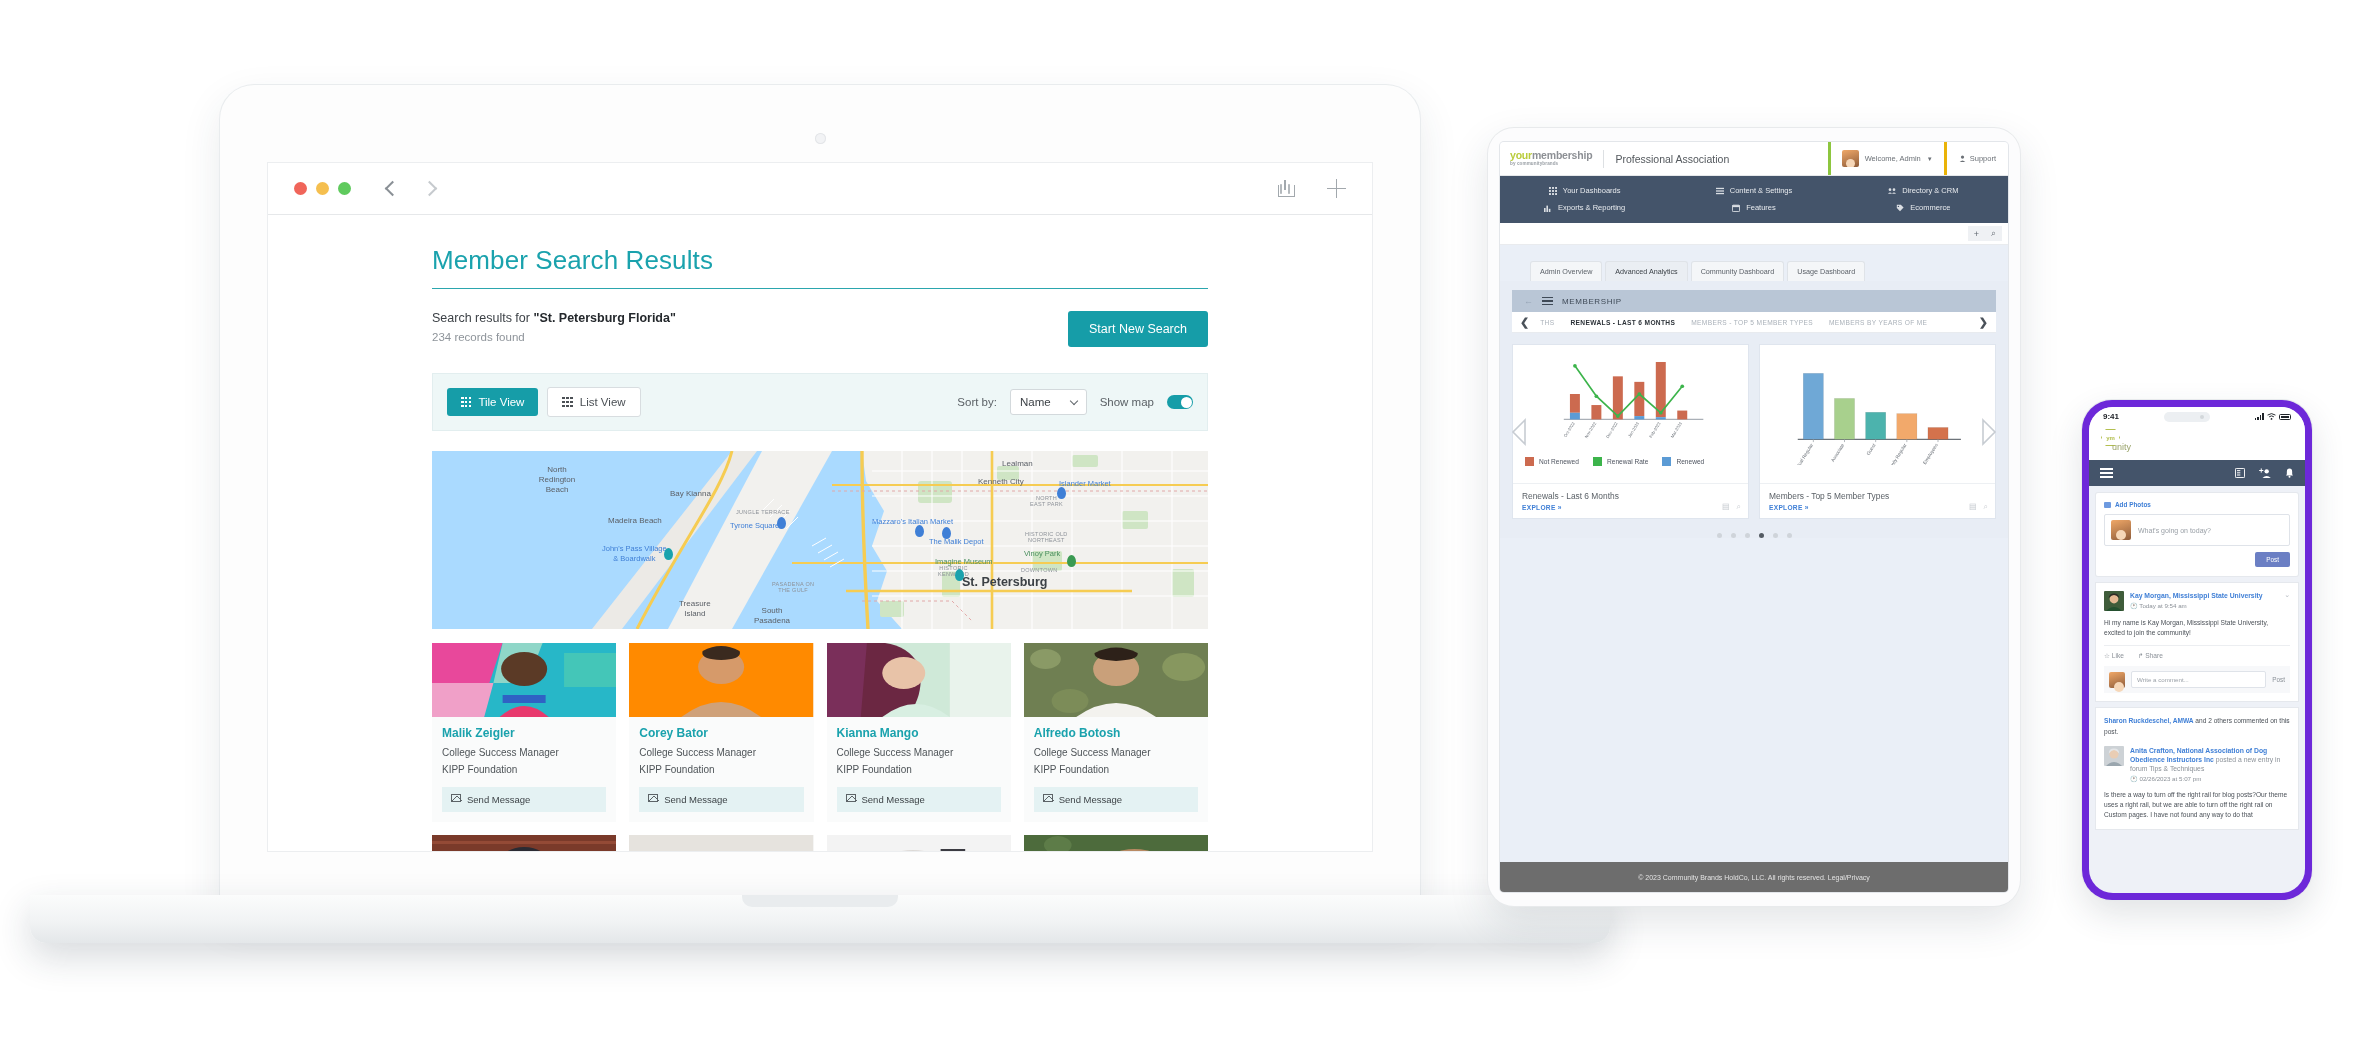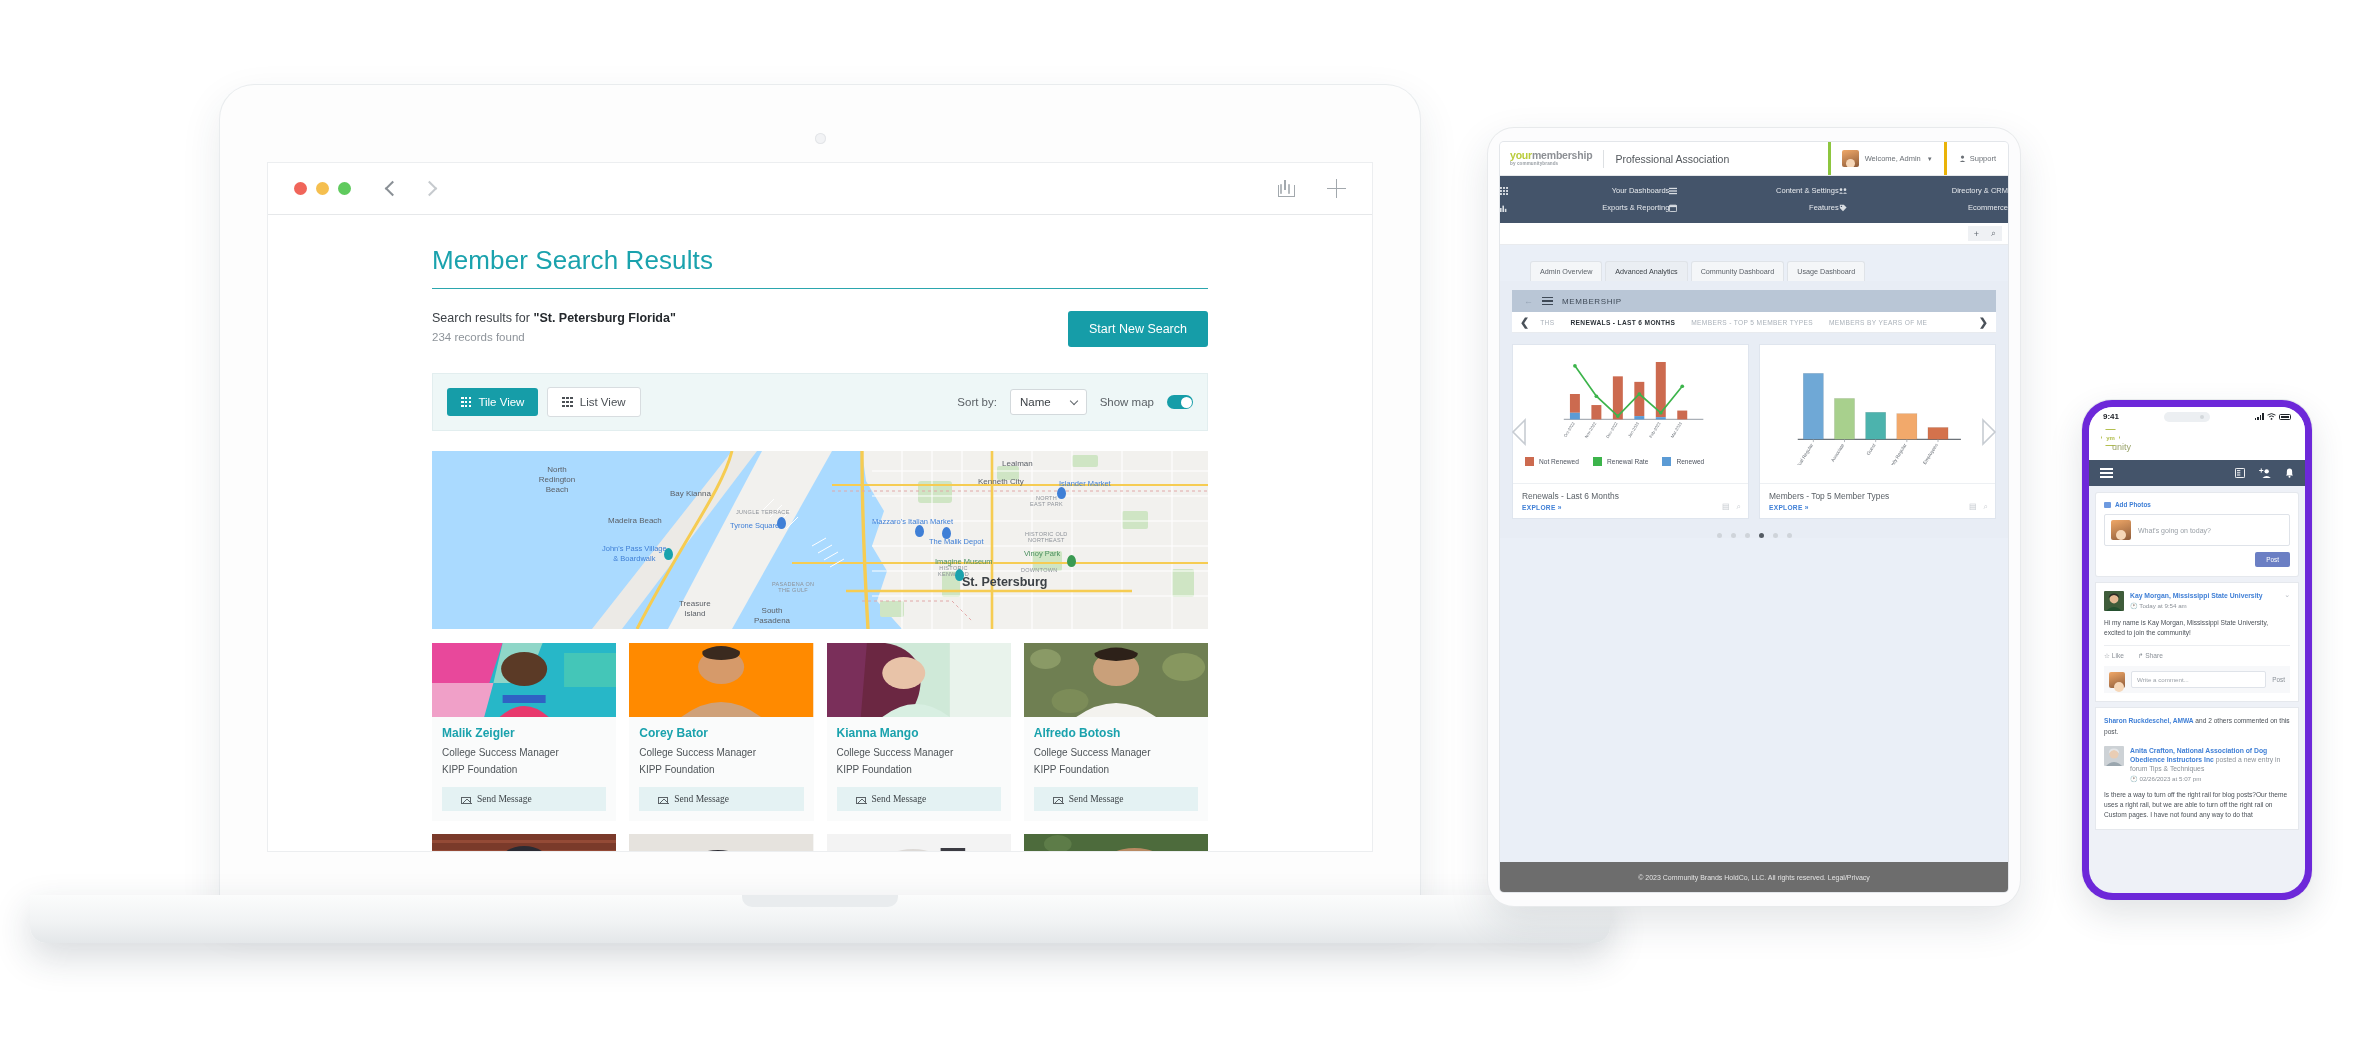--- a/index.html
+++ b/index.html
@@ -88,21 +88,21 @@
     border-left:2px solid transparent;border-right:2px solid transparent;border-top:4px solid inherit;}
 
   
   .cards { display:grid; grid-template-columns:repeat(4,1fr); gap:13px; margin-top:14px; }
   .card { background:#fafbfb; }
   .cimg { height:74px; position:relative; overflow:hidden; }
   .cbody { padding:9px 10px 10px; }
   .cname { font-size:12px; color:#1aa2ad; font-weight:700; }
   .cmeta { font-size:10px; color:#4e5458; margin-top:5px; line-height:1.55; }
   .cmsg { margin-top:10px; background:#e4f2f3; color:#3e4448; font-size:9.5px;
-    padding:7px 19px; display:flex; align-items:flex-end; gap:6px;font-family:Liberation Serif, serif; }
+    padding:7px 9px; display:flex; align-items:flex-start; gap:6px; }
   .env { width:10px; height:7.5px; border:1.1px solid #5c6367; position:relative; }
   .env:after{content:"";position:absolute;left:0;top:0;width:10px;height:7.5px;
     background:linear-gradient(135deg,transparent 46%,#5c6367 46%,#5c6367 52%,transparent 52%),
                linear-gradient(-135deg,transparent 46%,#5c6367 46%,#5c6367 52%,transparent 52%);
     background-size:50% 100%; background-repeat:no-repeat; background-position:0 0,100% 0;}
   .cards2 { display:grid; grid-template-columns:repeat(4,1fr); gap:13px; margin-top:13px; }
   .cimg2 { height:30px; overflow:hidden; }
 
   
   .tablet { position:absolute; left:1488px; top:128px; width:532px; height:778px; }
@@ -124,21 +124,21 @@
   .ym-user { display:flex; align-items:center; gap:6px; padding:0 11px; height:100%;
     border-right:3px solid #eab308; }
   .ym-av { width:17px; height:17px; border-radius:2px; overflow:hidden;
     background:linear-gradient(160deg,#f0a868,#8e5c3a); position:relative; }
   .ym-av:after{content:"";position:absolute;left:4px;top:9px;width:9px;height:9px;border-radius:50%;
     background:#f6d7b8;}
   .ym-utxt { font-size:7.5px; color:#6c7177; }
   .ym-sup { font-size:7.5px; color:#6c7177; padding:0 12px; display:flex; align-items:center; gap:4px; }
   .navbar { background:#44546a; padding:6px 0 7px; }
   .navrow { display:flex; }
-  .navitem { flex:1; display:flex; align-items:center; justify-content:space-between; gap:6px;
+  .navitem { flex:1; display:flex; align-items:center; justify-content:center; gap:6px;
     color:#e7eaee; font-size:7.5px; padding:4px 0; }
   .nav-ic { width:8px; height:8px; opacity:.92; }
   .searchbar { background:#fff; height:22px; display:flex; justify-content:flex-end;
     align-items:center; padding-right:6px; border-bottom:1px solid #e9ebee; }
   .sq { width:17px; height:15px; background:#eff1f4; display:flex; align-items:center;
     justify-content:center; color:#636a72; font-size:9px; }
   .tabsrow { display:flex; gap:3px; padding:16px 0 0 30px; }
   .tab { background:#f4f6f8; border:1px solid #dfe3e8; border-bottom:none; border-radius:3px 3px 0 0;
     font-size:7.2px; color:#5c6269; padding:5px 9px; }
   .tab.active { background:#eaeef3; color:#3c4248; }

